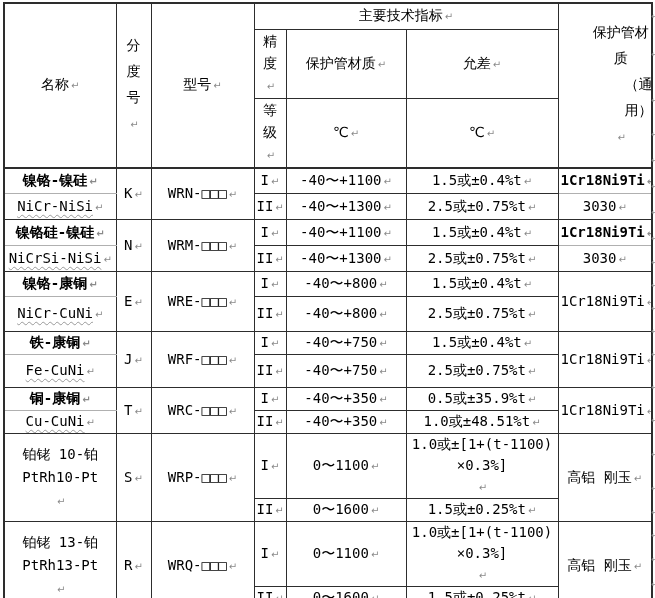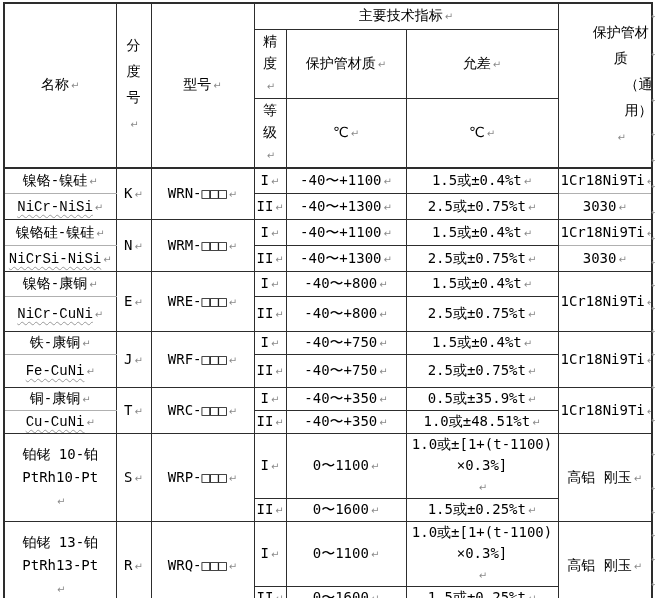--- a/index.html
+++ b/index.html
@@ -11,33 +11,32 @@
     position:absolute;left:3px;top:2px;width:648px;
     border-collapse:collapse;table-layout:fixed;
     border:2px solid #2d2d2d;
   }
   .spec td{
     border:1px solid #2d2d2d;
     text-align:center;vertical-align:middle;
     padding:0 2px;font-size:14px;line-height:21px;overflow:hidden;
   }
   .hb{border-bottom-width:2px !important;}
-  .lgb{border-bottom:1px solid #b0b0b0 !important;}
+  .lgb{border-bottom:1px solid #b0b0b0 !important;font-weight:bold;}
   .lgt{border-top:1px solid #b0b0b0 !important;}
   .stack span{display:block;}
   .idx span{line-height:26px;}
   .acc span{line-height:22px;}
   .mat2 span{line-height:26px;margin-left:32px;}
   .nm2 span{line-height:23px;}
   .two span{display:block;line-height:21px;}
   .wavy{
     text-decoration:underline;text-decoration-style:wavy;
     text-decoration-color:#9a9a9a;text-decoration-thickness:1px;
     text-underline-offset:3px;
-    font-family:Liberation Mono, monospace;
   }
   .pm{
     font-style:normal;font-size:10px;color:#8a8a8a;
     font-family:"DejaVu Sans",sans-serif;margin-left:2px;
   }
   .edge{position:absolute;left:651px;top:2px;display:flex;flex-direction:column;width:12px;}
   .edge i{
     display:flex;align-items:center;justify-content:flex-start;
     font-style:normal;font-size:9px;color:#8a8a8a;
     font-family:"DejaVu Sans",sans-serif;

